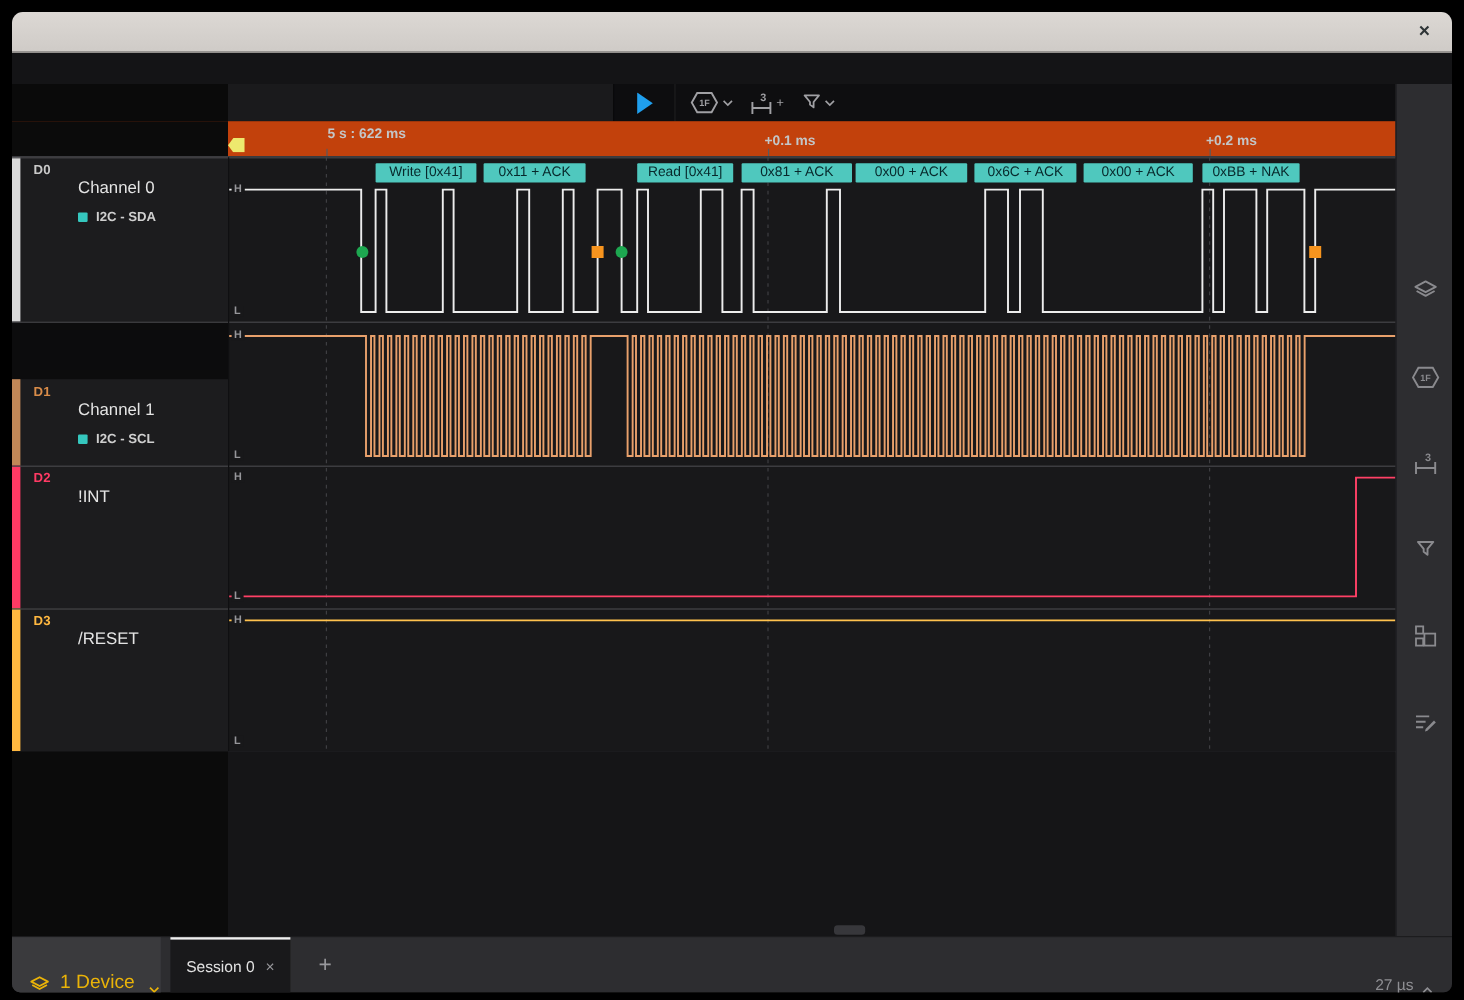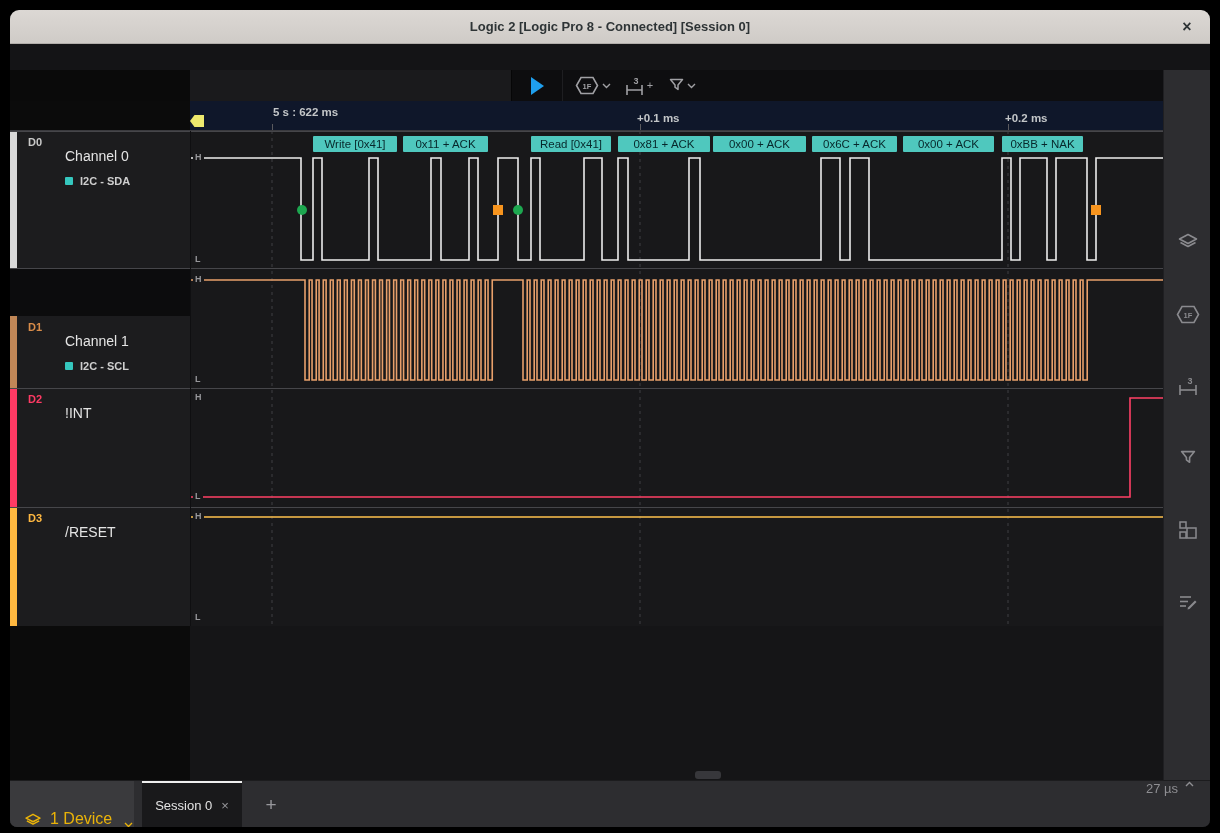--- a/index.html
+++ b/index.html
@@ -25,21 +25,21 @@
   .content{position:absolute;left:0;top:60px;width:1200px;height:757px;background:#0c0c0d;}
   
   .toolbar{position:absolute;left:0;top:0;width:1153px;height:31px;background:#0e0e10;}
   .tseg-left{position:absolute;left:0;top:0;width:180px;height:31px;background:#0a0a0a;}
   .tseg-mid{position:absolute;left:180px;top:0;width:322px;height:31px;background:#1a1a1c;border-right:1px solid #060607;}
   .playbox{position:absolute;left:502px;top:0;width:51px;height:31px;background:#0d0d0f;
     border-right:1px solid #1e1e21;display:flex;align-items:center;justify-content:center;cursor:pointer;}
   .ticons{position:absolute;left:553px;top:0;height:31px;display:flex;align-items:center;gap:14px;padding-left:12px;color:#a0a0a4;}
   .ticon{display:flex;align-items:center;gap:3px;cursor:pointer;}
   
-  .ruler{position:absolute;left:0;top:31px;width:1153px;height:30px;background:#0f172a;border-bottom:1px solid #3a3a3e;}
+  .ruler{position:absolute;left:0;top:31px;width:1153px;height:30px;background:#c2410c;border-bottom:1px solid #3a3a3e;}
   .ruler .ruler-left{position:absolute;left:0;top:0;width:180px;height:100%;background:#0b0b0b;}
   .rlabel{position:absolute;font-size:11.5px;font-weight:700;color:#c3c6c8;white-space:nowrap;}
   .rtick{position:absolute;bottom:0;width:1px;height:6px;background:#5a5a5e;}
   .flag{position:absolute;left:180px;top:45px;width:14px;height:12px;
     clip-path:polygon(0 50%,32% 0,100% 0,100% 100%,32% 100%);}
   
   .chrow{position:absolute;left:0;width:180px;background:#1c1c1e;cursor:pointer;}
   .stripe{position:absolute;left:0;top:0;width:7px;height:100%;}
   .chid{position:absolute;left:18px;top:5px;font-size:11px;font-weight:700;}
   .chname{position:absolute;left:55px;top:17px;font-size:14px;color:#e4e4e4;}
@@ -65,32 +65,31 @@
   
   .bottombar{position:absolute;left:0;top:710px;width:1200px;height:47px;background:#2d2d30;border-top:1px solid #1c1c1e;}
   .devicebox{position:absolute;left:0;top:0;width:124px;height:47px;background:#3a3a3d;
     display:flex;align-items:flex-end;gap:8px;padding-left:14px;color:#eab308;font-size:16px;cursor:pointer;}
   .sessiontab{position:absolute;left:132px;top:0;width:100px;height:47px;background:#19191b;
     border-top:2px solid #efefef;display:flex;align-items:center;justify-content:center;gap:9px;cursor:pointer;}
   .sessiontab .tlabel{color:#e2e2e2;font-size:13px;}
   .sessiontab .tclose{color:#98989c;font-size:13px;cursor:pointer;}
   .newtab{position:absolute;left:246px;top:0;width:30px;height:47px;display:flex;align-items:center;
     justify-content:center;color:#98989c;font-size:19px;cursor:pointer;}
-  .zoomctl{position:absolute;right:16px;top:0;height:47px;display:flex;align-items:flex-start;gap:7px;
+  .zoomctl{position:absolute;right:16px;top:0;height:47px;display:flex;align-items:flex-end;gap:7px;
     color:#8e8e92;font-size:13px;cursor:pointer;}
   svg text{font-family:"Liberation Sans","DejaVu Sans",sans-serif;}
 </style>
 </head>
 <body>
 
 <div class="screen">
   <div class="window">
 
     <div class="titlebar">
-      <div class="title">Logic 2 [Logic Pro 8 - Connected] [Session 0]</div>
       <div class="close">×</div>
     </div>
 
 
     <div class="content">
 
       <div class="toolbar">
         <div class="tseg-left"></div>
         <div class="tseg-mid"></div>
         <div class="playbox">

